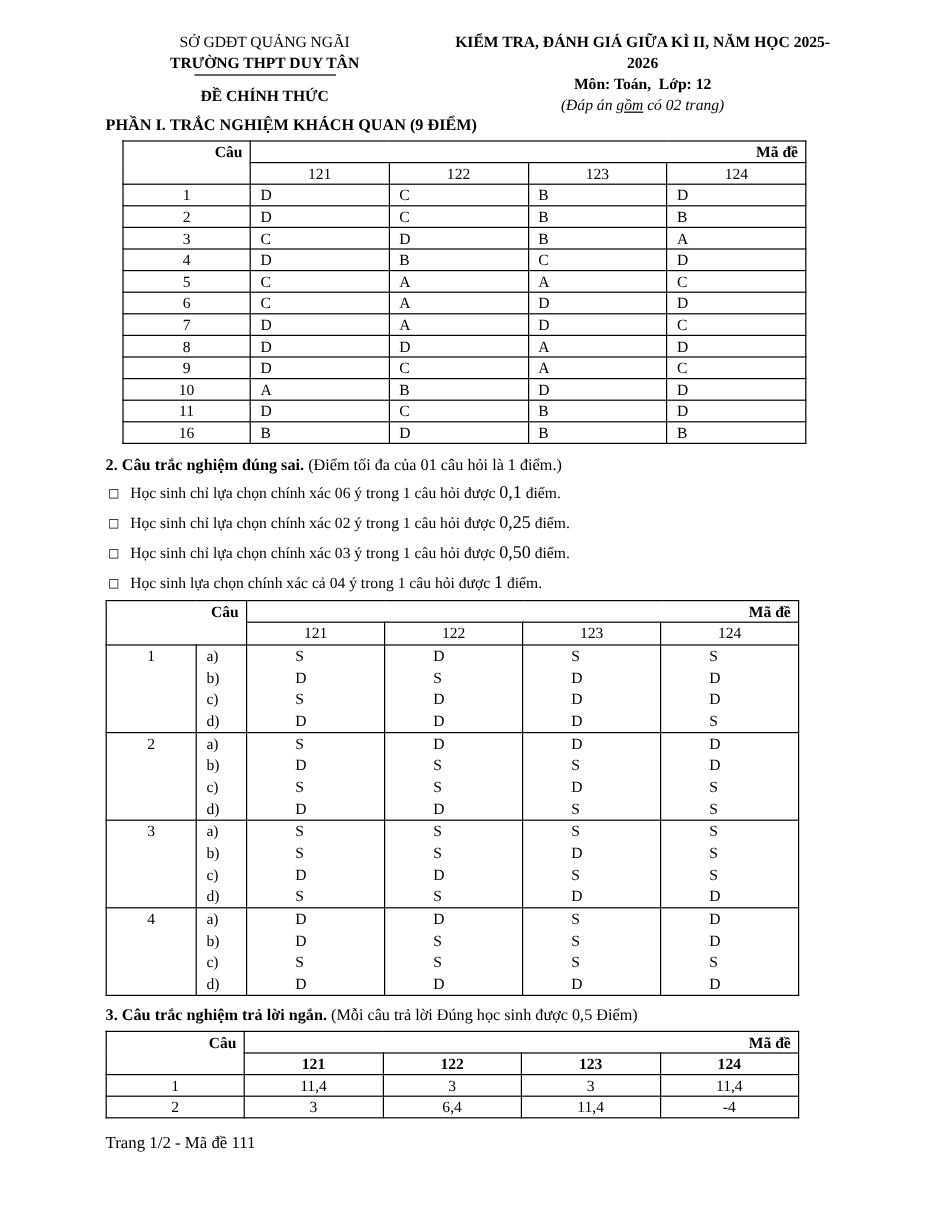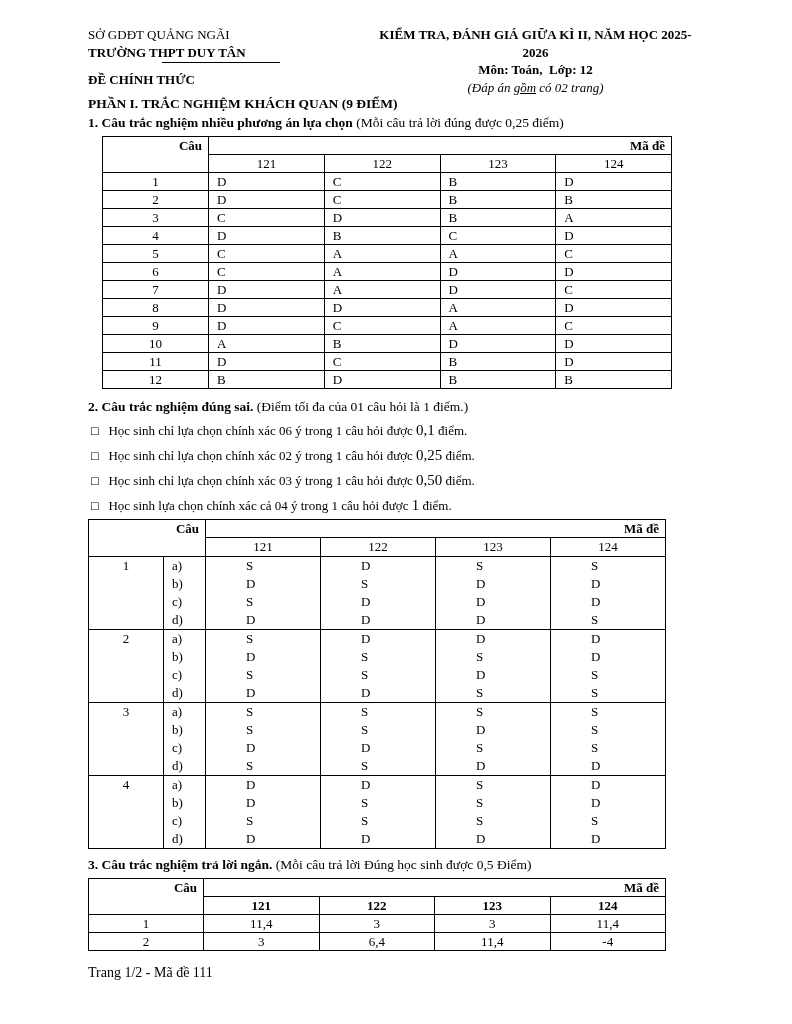--- a/index.html
+++ b/index.html
@@ -6,21 +6,21 @@
   html,body { background:#ffffff; }
   body {
     width:792px; height:1024px;
     font-family:"Liberation Serif", serif;
     color:#000; font-size:13px; overflow:hidden;
   }
   .page { padding:26px 88px 0 88px; }
 
   
   .header { display:flex; align-items:flex-start; }
-  .h-left { width:265px; line-height:1.4; }
+  .h-left { width:265px; text-align:center; line-height:1.4; }
   .h-right { flex:1; text-align:center; line-height:1.35;margin-left:14px; }
   .b { font-weight:bold; }
   .i { font-style:italic; }
   .u { text-decoration:underline; }
   .rule { width:118px; border-bottom:1px solid #000; margin:0 auto; height:1px; }
   .dct { margin-top:8px; }
   .subject-line { white-space:pre-wrap; }
 
   
   .part-heading { font-weight:bold; font-size:13.5px; }
@@ -76,21 +76,20 @@
     </div>
     <div class="h-right">
       <div class="b">KIỂM TRA, ĐÁNH GIÁ GIỮA KÌ II, NĂM HỌC 2025-2026</div>
       <div class="b subject-line">Môn: Toán,  Lớp: 12</div>
       <div class="i"><span>(Đáp án </span><span class="u">gồm</span><span> có 02 trang)</span></div>
     </div>
   </div>
 
   <div class="part-heading">PHẦN I. TRẮC NGHIỆM KHÁCH QUAN (9 ĐIỂM)</div>
 
-  <div class="sec-line"><span class="b">1.  Câu trắc nghiệm nhiều phương án lựa chọn</span><span class="rest"> (Mỗi câu trả lời đúng được 0,25 điểm)</span></div>
 
   <table class="t1">
     <tbody>
         <tr>
       <th class="w-cau" rowspan="2" style="vertical-align:top;">Câu</th>
       <th colspan="4">Mã đề</th>
     </tr>
     <tr>
       <td class="code-h">121</td>
       <td class="code-h">122</td>
@@ -168,21 +167,21 @@
           <td class="ans">D</td>
         </tr>
     <tr>
           <td class="c">11</td>
           <td class="ans">D</td>
           <td class="ans">C</td>
           <td class="ans">B</td>
           <td class="ans">D</td>
         </tr>
     <tr>
-          <td class="c">12</td>
+          <td class="c">16</td>
           <td class="ans">B</td>
           <td class="ans">D</td>
           <td class="ans">B</td>
           <td class="ans">B</td>
         </tr>
   </tbody>
     </table>
 
   <div class="sec-line" style="margin-top:10px;"><span class="b">2.  Câu trắc nghiệm đúng sai.</span><span class="rest"> (Điểm tối đa của 01 câu hỏi là 1 điểm.)</span></div>
 

